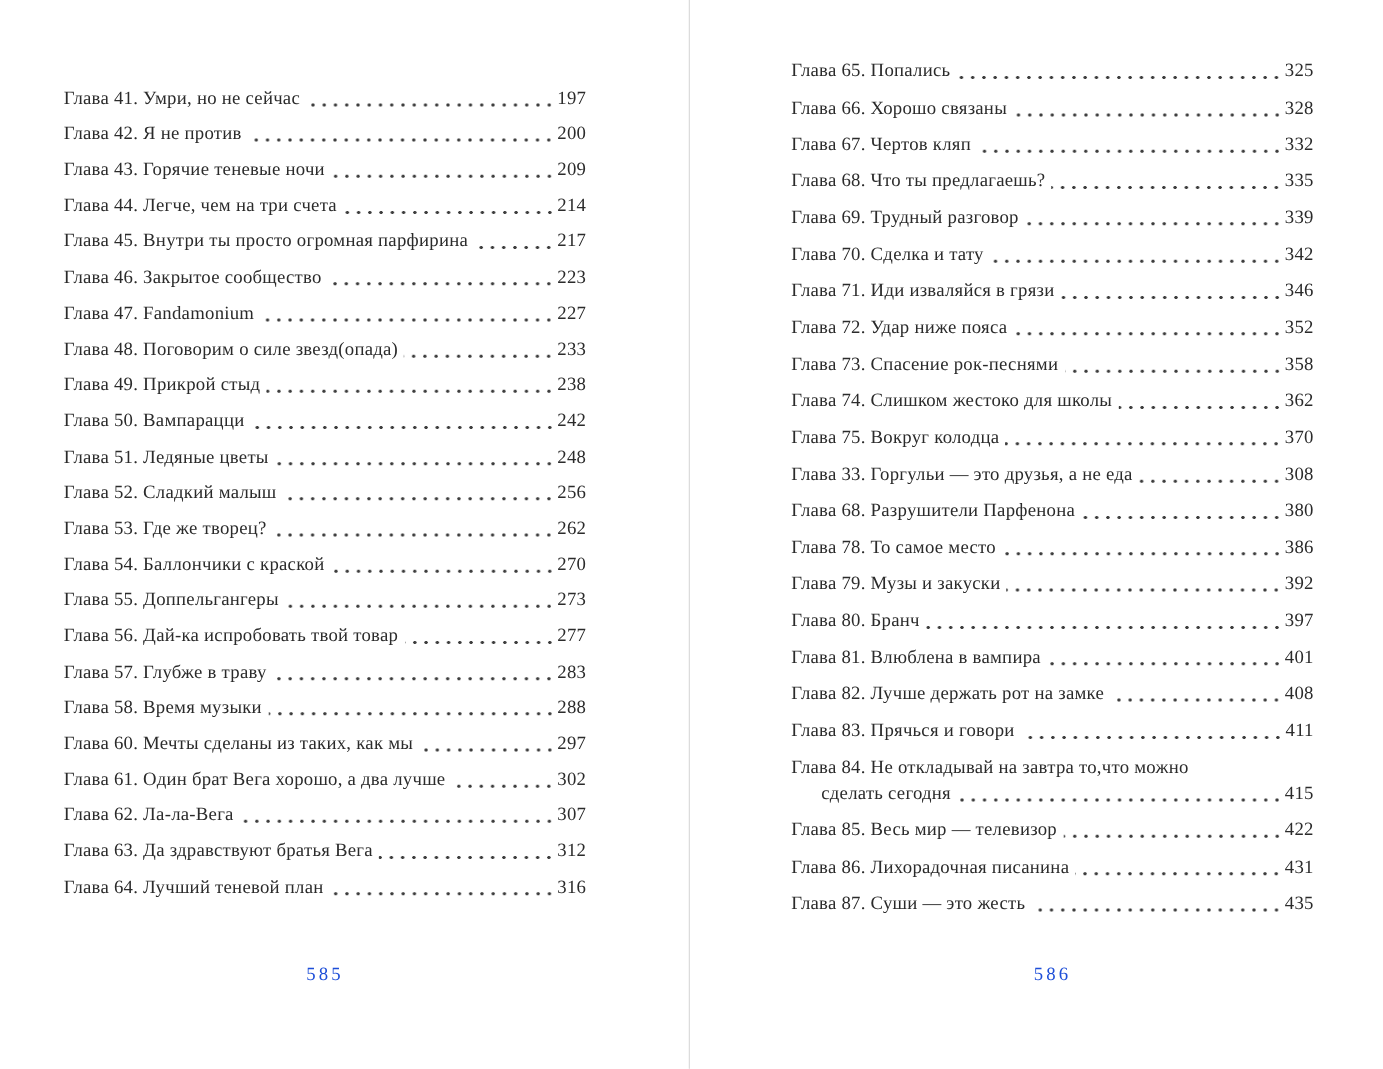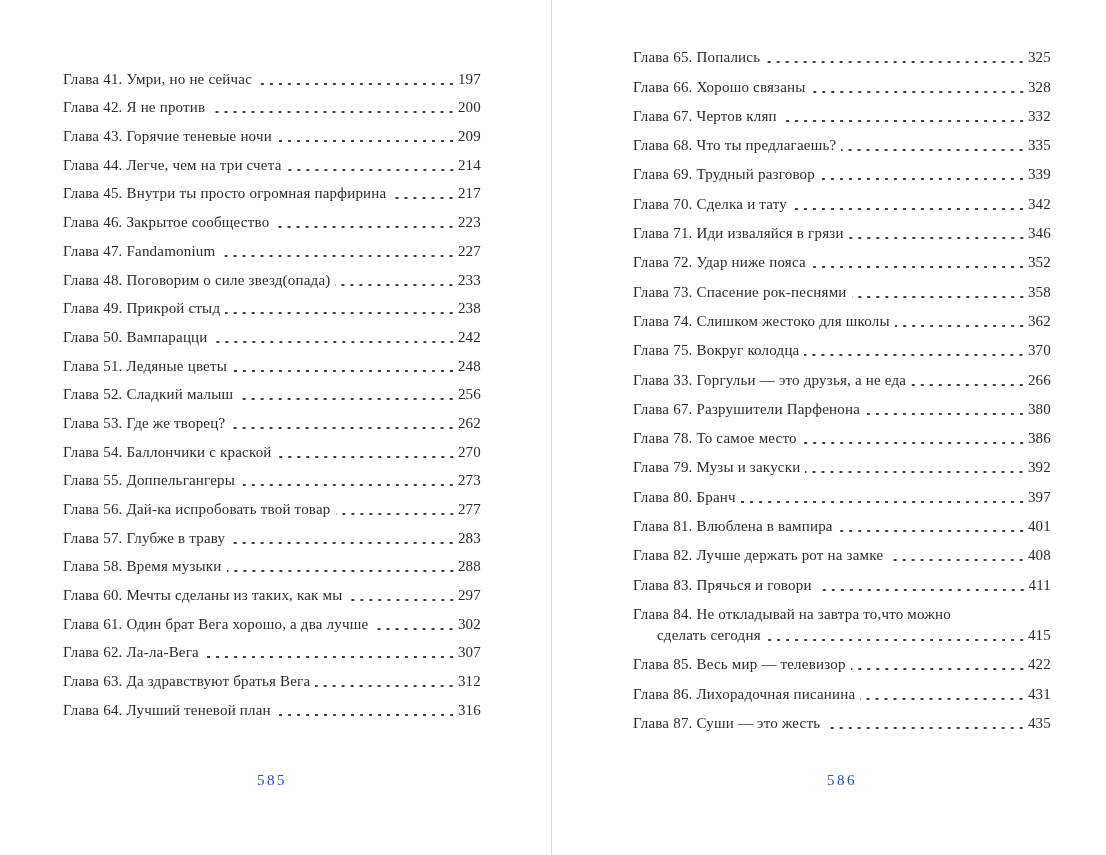--- a/index.html
+++ b/index.html
@@ -17,21 +17,21 @@
     left: 551px; top: 0;
     width: 1px; height: 855px;
     background: #dcdcdc;
   }
   .page {
     position: absolute;
     top: 0;
     width: 418px;
     height: 855px;
   }
-  .page-left  { left: 63px; }
+  .page-left  { left: 51px; }
   .page-right { left: 633px; }
   .page-left  .toc { padding-top: 60px; }
   .page-right .toc { padding-top: 38px; }
   .toc-row {
     display: flex;
     align-items: flex-end;
     height: 28.7px;
   }
   .page-right .toc-row { height: 29.3px; }
   .toc-row .label,
@@ -278,25 +278,25 @@
 
   <div class="toc-row">
     <span class="label">Глава 75. Вокруг колодца</span>
     <span class="leader"></span>
     <span class="pagenum">370</span>
   </div>
 
   <div class="toc-row">
     <span class="label">Глава 33. Горгульи — это друзья, а не еда</span>
     <span class="leader"></span>
-    <span class="pagenum">266</span>
-  </div>
-
-  <div class="toc-row">
-    <span class="label">Глава 67. Разрушители Парфенона</span>
+    <span class="pagenum">308</span>
+  </div>
+
+  <div class="toc-row">
+    <span class="label">Глава 68. Разрушители Парфенона</span>
     <span class="leader"></span>
     <span class="pagenum">380</span>
   </div>
 
   <div class="toc-row">
     <span class="label">Глава 78. То самое место</span>
     <span class="leader"></span>
     <span class="pagenum">386</span>
   </div>
 

